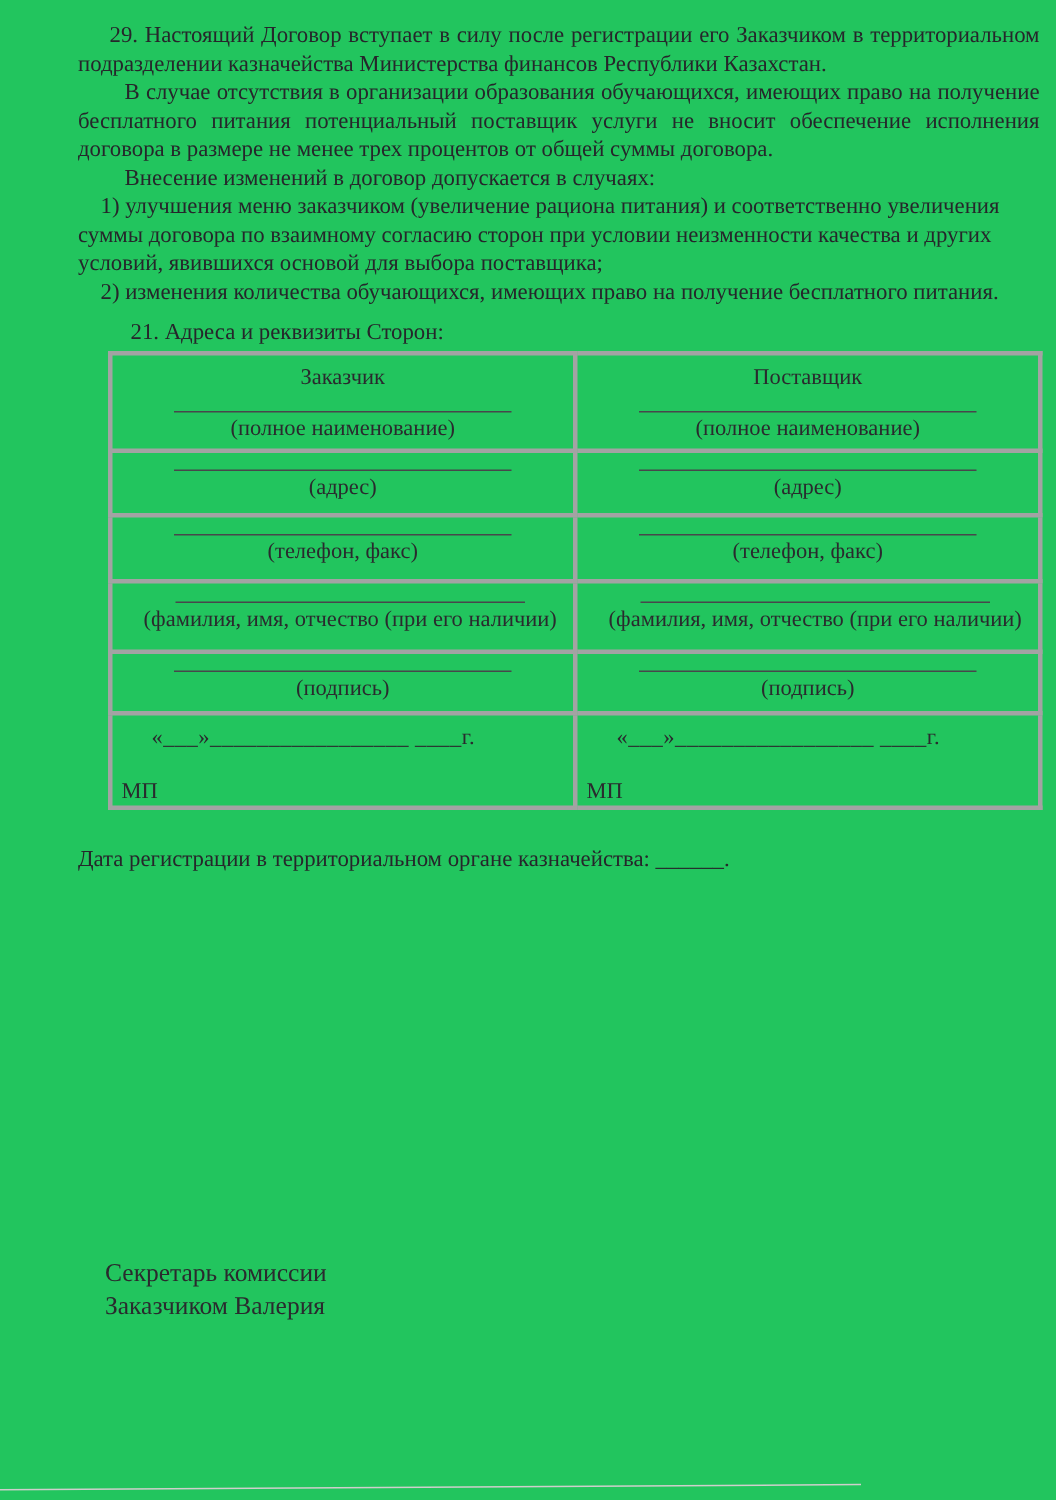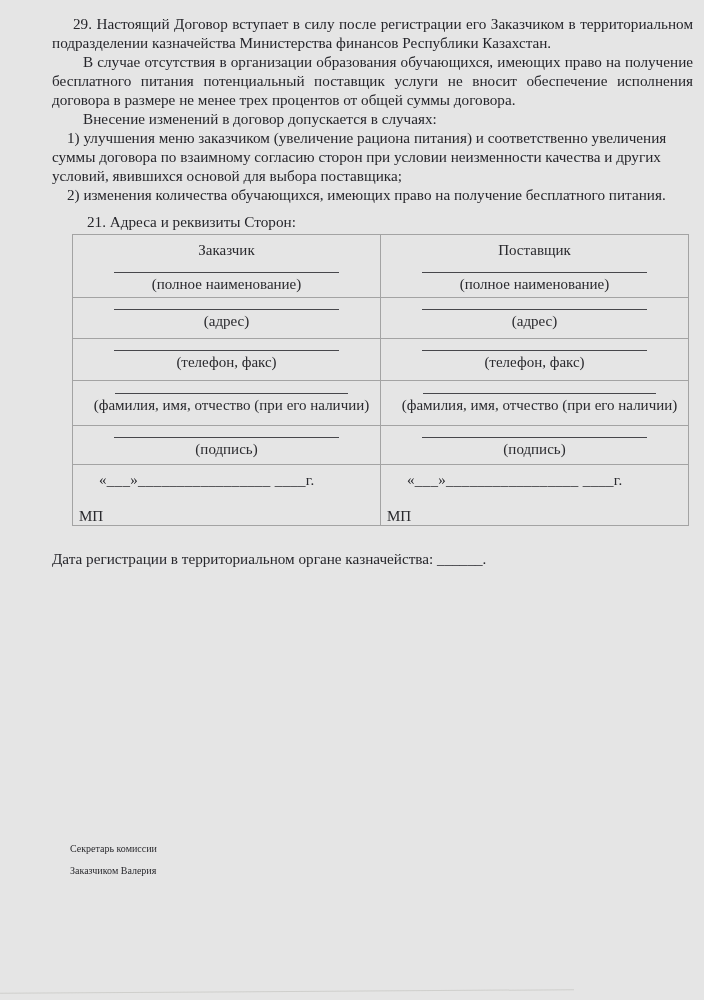--- a/index.html
+++ b/index.html
@@ -4,21 +4,21 @@
 <style>
   html, body { margin:0; padding:0; }
   body {
     width:704px; height:1000px;
     background:#ffffff;
     font-family:"Liberation Serif","DejaVu Serif",serif;
   }
   .page {
     position:relative;
     width:704px; height:1000px;
-    background:#e5e5e5;
+    background:#22c55e;
     color:#26262b;
     overflow:hidden;
   }
   .text-block {
     padding:14px 11px 0 52px;
     font-size:15.2px;
     line-height:19px;
   }
   .text-block p { margin:0; }
   .just { text-align:justify; }
@@ -29,21 +29,21 @@
     margin-top:8px !important;
     text-indent:35px;
   }
   table.requisites {
     width:590px;
     margin:3px 0 0 20px;
     border-collapse:collapse;
     table-layout:fixed;
   }
   table.requisites td {
-    border:1px solid #a3a3a3;
+    border:3px solid #a3a3a3;
     width:295px;
     padding:0 6px;
     vertical-align:top;
     font-size:15px;
     line-height:18px;
     color:#2a2a2e;
   }
   tr.r1 td { height:62px; }
   tr.r2 td { height:40px; }
   tr.r3 td { height:41px; }
@@ -66,21 +66,21 @@
     white-space:pre;
     letter-spacing:0.3px;
   }
   .stamp { margin-top:18px; }
   .reg-line {
     margin:23px 0 0 0 !important;
   }
   .signoff {
     position:absolute;
     left:70px; top:838px;
-    font-size:10px;
+    font-size:17px;
     line-height:21.5px;
     color:#2a2a2e;
   }
   .paper-edge {
     position:absolute;
     left:-6px; bottom:8px;
     width:580px; height:0;
     border-top:1.2px solid #cfcfcc;
     transform:rotate(-0.35deg);
   }

